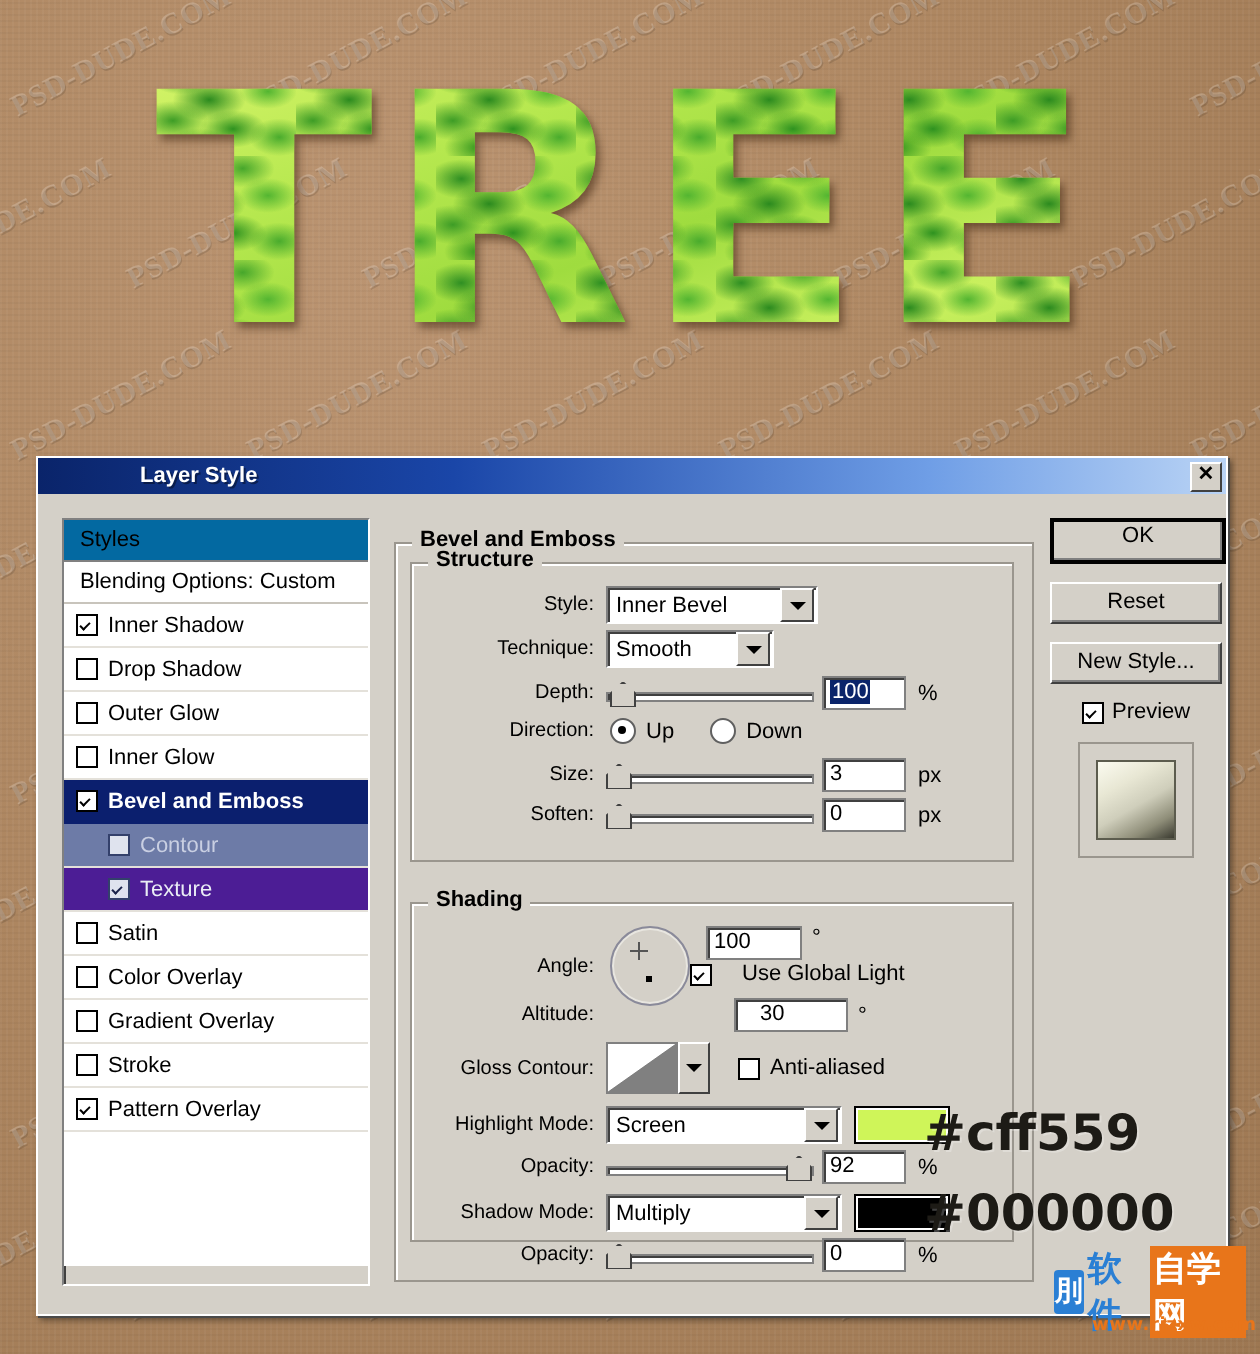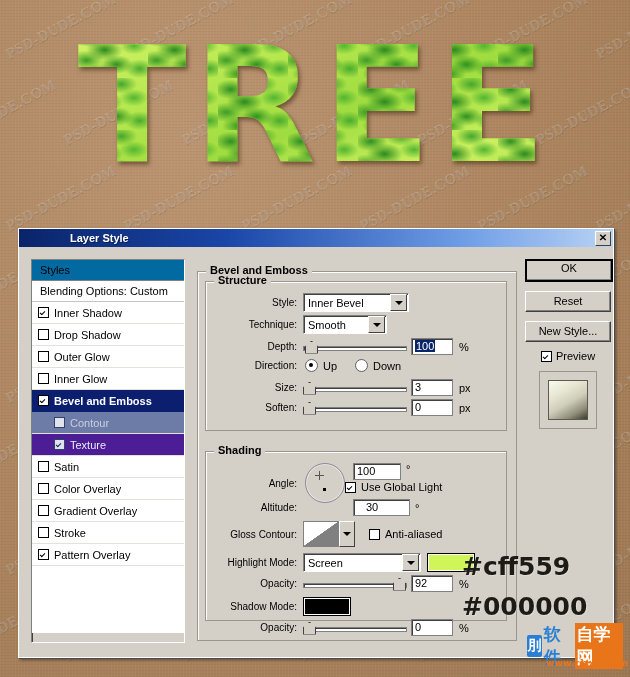--- a/index.html
+++ b/index.html
@@ -470,26 +470,26 @@
           <div class="dial" style="margin-left:8px;">
             <span class="cross"></span>
               <span class="ctr"></span>
           </div>
           <div class="numfld" style="width:40px;margin-left:8px;align-self:flex-start;">100</div>
           <span class="unit" style="margin-left:5px;align-self:flex-start;">°</span>
         </div>
 
         <div class="row" style="left:148px;top:222px;">
           <span class="cb on"></span>
-          <span class="unit" style="margin-left:5px;">Use Global Light</span>
+          <span class="unit" style="margin-left:15px;">Use Global Light</span>
         </div>
 
         <div class="row" style="left:8px;top:240px;width:300px;">
           <span class="lbl" style="width:92px;">Altitude:</span>
-          <div class="numfld" style="width:40px;margin-left:56px;padding-left:12px;">30</div>
+          <div class="numfld" style="width:40px;margin-left:70px;padding-left:12px;">30</div>
           <span class="unit" style="margin-left:5px;">°</span>
         </div>
 
         <div class="row" style="left:8px;top:262px;width:300px;">
           <span class="lbl" style="width:92px;">Gloss Contour:</span>
           <div class="contourbox" style="margin-left:6px;">
               <span class="fill"></span>
             </div>
           <div class="contour-arrow">
               <i class="caret"></i>
@@ -514,20 +514,26 @@
           <div class="slider" style="width:102px;margin-left:6px;">
             <div class="track"></div>
               <div class="knob" style="left:90px;"></div>
           </div>
           <div class="numfld" style="width:34px;margin-left:6px;">92</div>
           <span class="unit" style="margin-left:6px;">%</span>
         </div>
 
         <div class="row" style="left:8px;top:338px;width:352px;">
           <span class="lbl" style="width:92px;">Shadow Mode:</span>
+          <div class="combo" style="width:112px;margin-left:6px;">
+            <span>Multiply</span>
+            <span class="arrow">
+                <i class="caret"></i>
+              </span>
+          </div>
           <span class="swatch" id="sh-swatch" style="margin-left: 6px; background: rgb(0, 0, 0);"></span>
         </div>
 
         <div class="row" style="left:8px;top:360px;width:300px;">
           <span class="lbl" style="width:92px;">Opacity:</span>
           <div class="slider" style="width:102px;margin-left:6px;">
             <div class="track"></div>
               <div class="knob" style="left:0px;"></div>
           </div>
           <div class="numfld" style="width:34px;margin-left:6px;">0</div>

